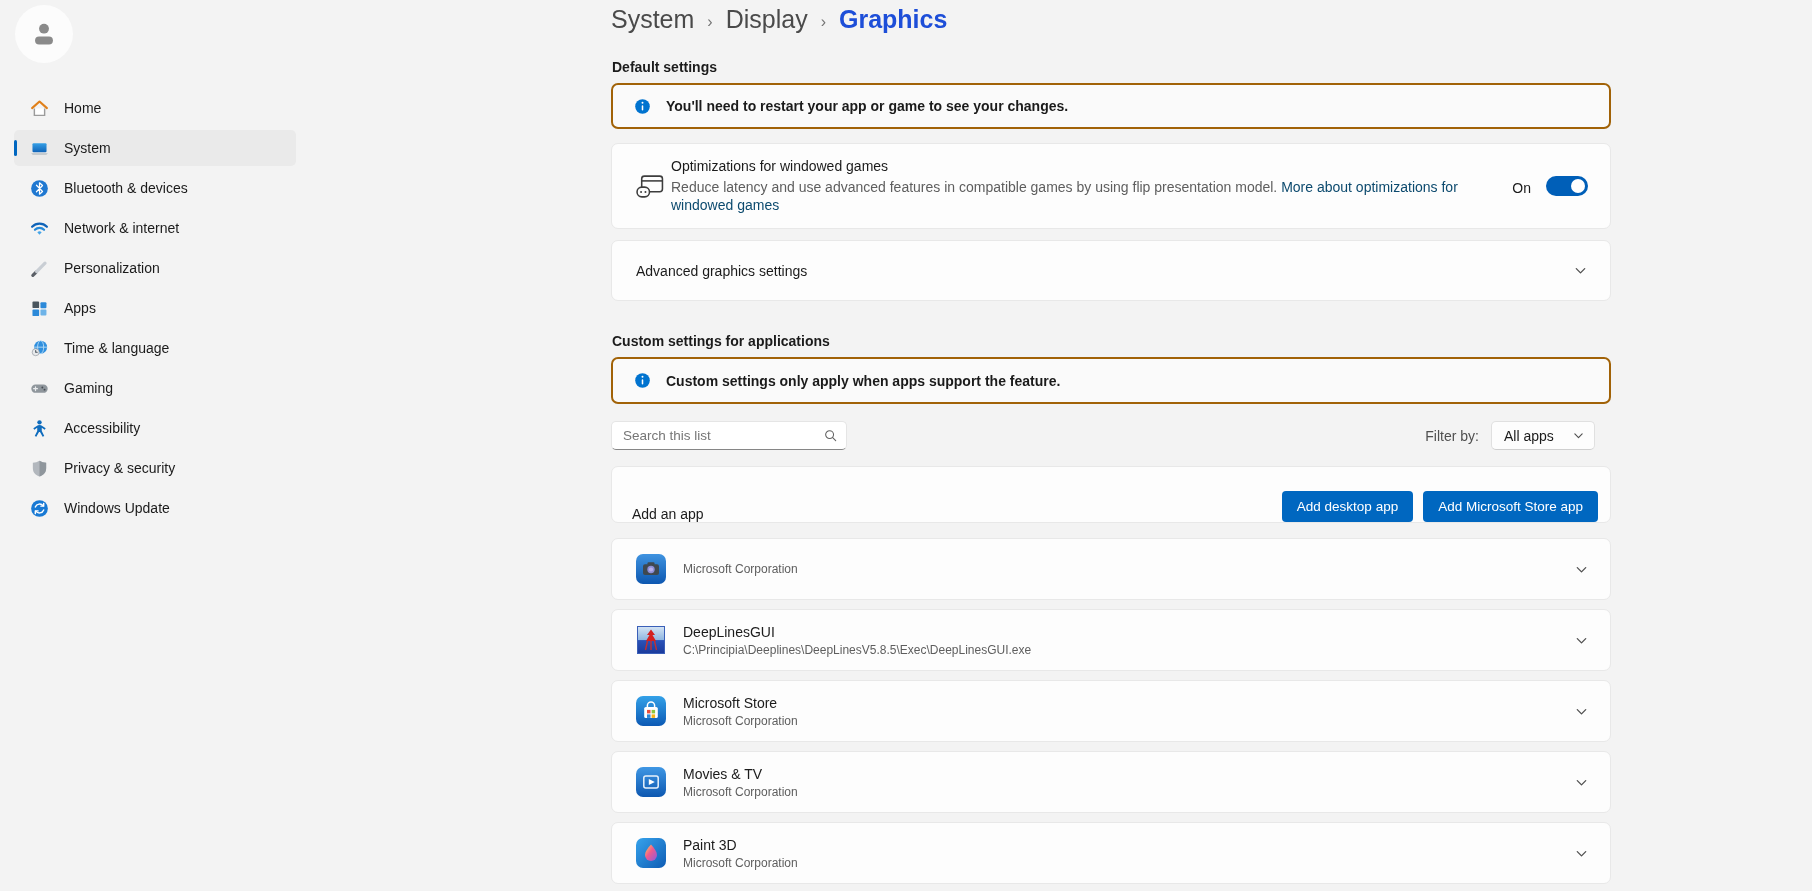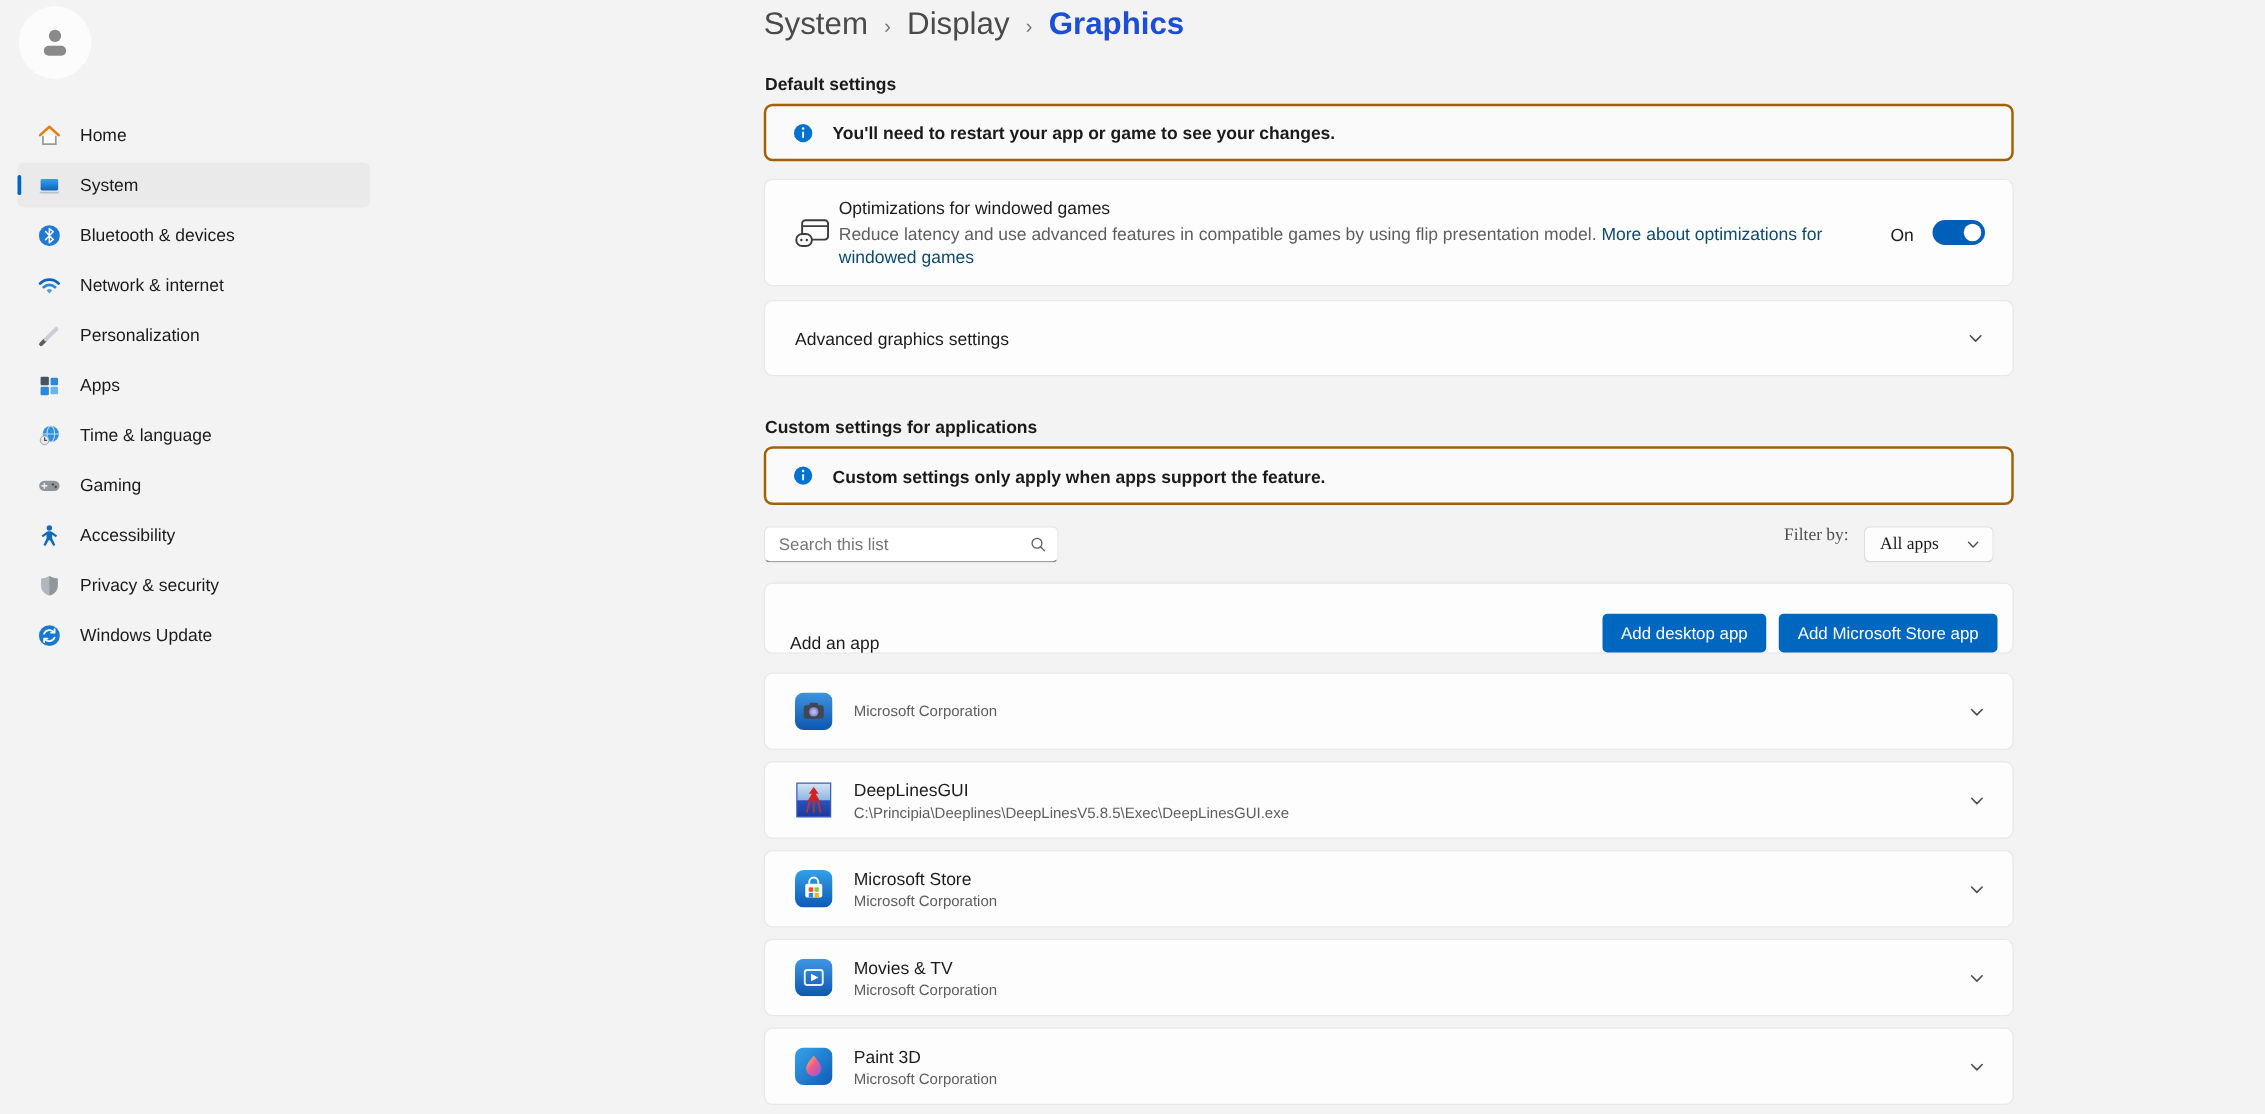--- a/index.html
+++ b/index.html
@@ -39,22 +39,22 @@
   .advanced-card{height:61px;display:flex;align-items:center;justify-content:space-between;
                  padding:0 22px 0 24px;font-size:14px;cursor:pointer;}
   .searchbox{position:absolute;left:0;top:421px;width:236px;height:29px;background:#ffffff;
              border:1px solid #e5e5e5;border-bottom:1px solid #868686;border-radius:5px;
              box-sizing:border-box;}
   .searchbox input{border:none;outline:none;background:transparent;width:100%;height:100%;
                    font-size:13.5px;padding:0 30px 0 11px;box-sizing:border-box;
                    font-family:"Liberation Sans",sans-serif;color:#4d7c0f;}
   .searchbox input::placeholder{color:#767676;}
   .search-ic{position:absolute;right:8px;top:7px;display:flex;}
-  .filter-wrap{position:absolute;top:421px;right:16px;display:flex;gap:12px;
-               font-size:14px;color:#4f4f4f;font-family:Liberation Serif, serif;}
+  .filter-wrap{position:absolute;top:421px;right:16px;display:flex;align-items:center;gap:12px;
+               font-size:14px;color:#4f4f4f;}
   .dropdown{width:104px;height:29px;background:#fdfdfd;border:1px solid #e0e0e0;
             border-bottom-color:#cfcfcf;border-radius:5px;display:flex;align-items:center;
             justify-content:space-between;padding:0 9px 0 12px;box-sizing:border-box;
             color:#1b1b1b;cursor:pointer;}
   .add-card{height:57px;display:flex;align-items:flex-end;justify-content:space-between;
             padding:0 12px 0 20px;}
   .add-label{font-size:14px;}
   .btns{display:flex;gap:10px;}
   .btn{height:31px;background:#0067C0;color:#fff;border:none;border-radius:4px;font-size:13.5px;
        padding:0 15px;font-family:"Liberation Sans",sans-serif;cursor:pointer;}

